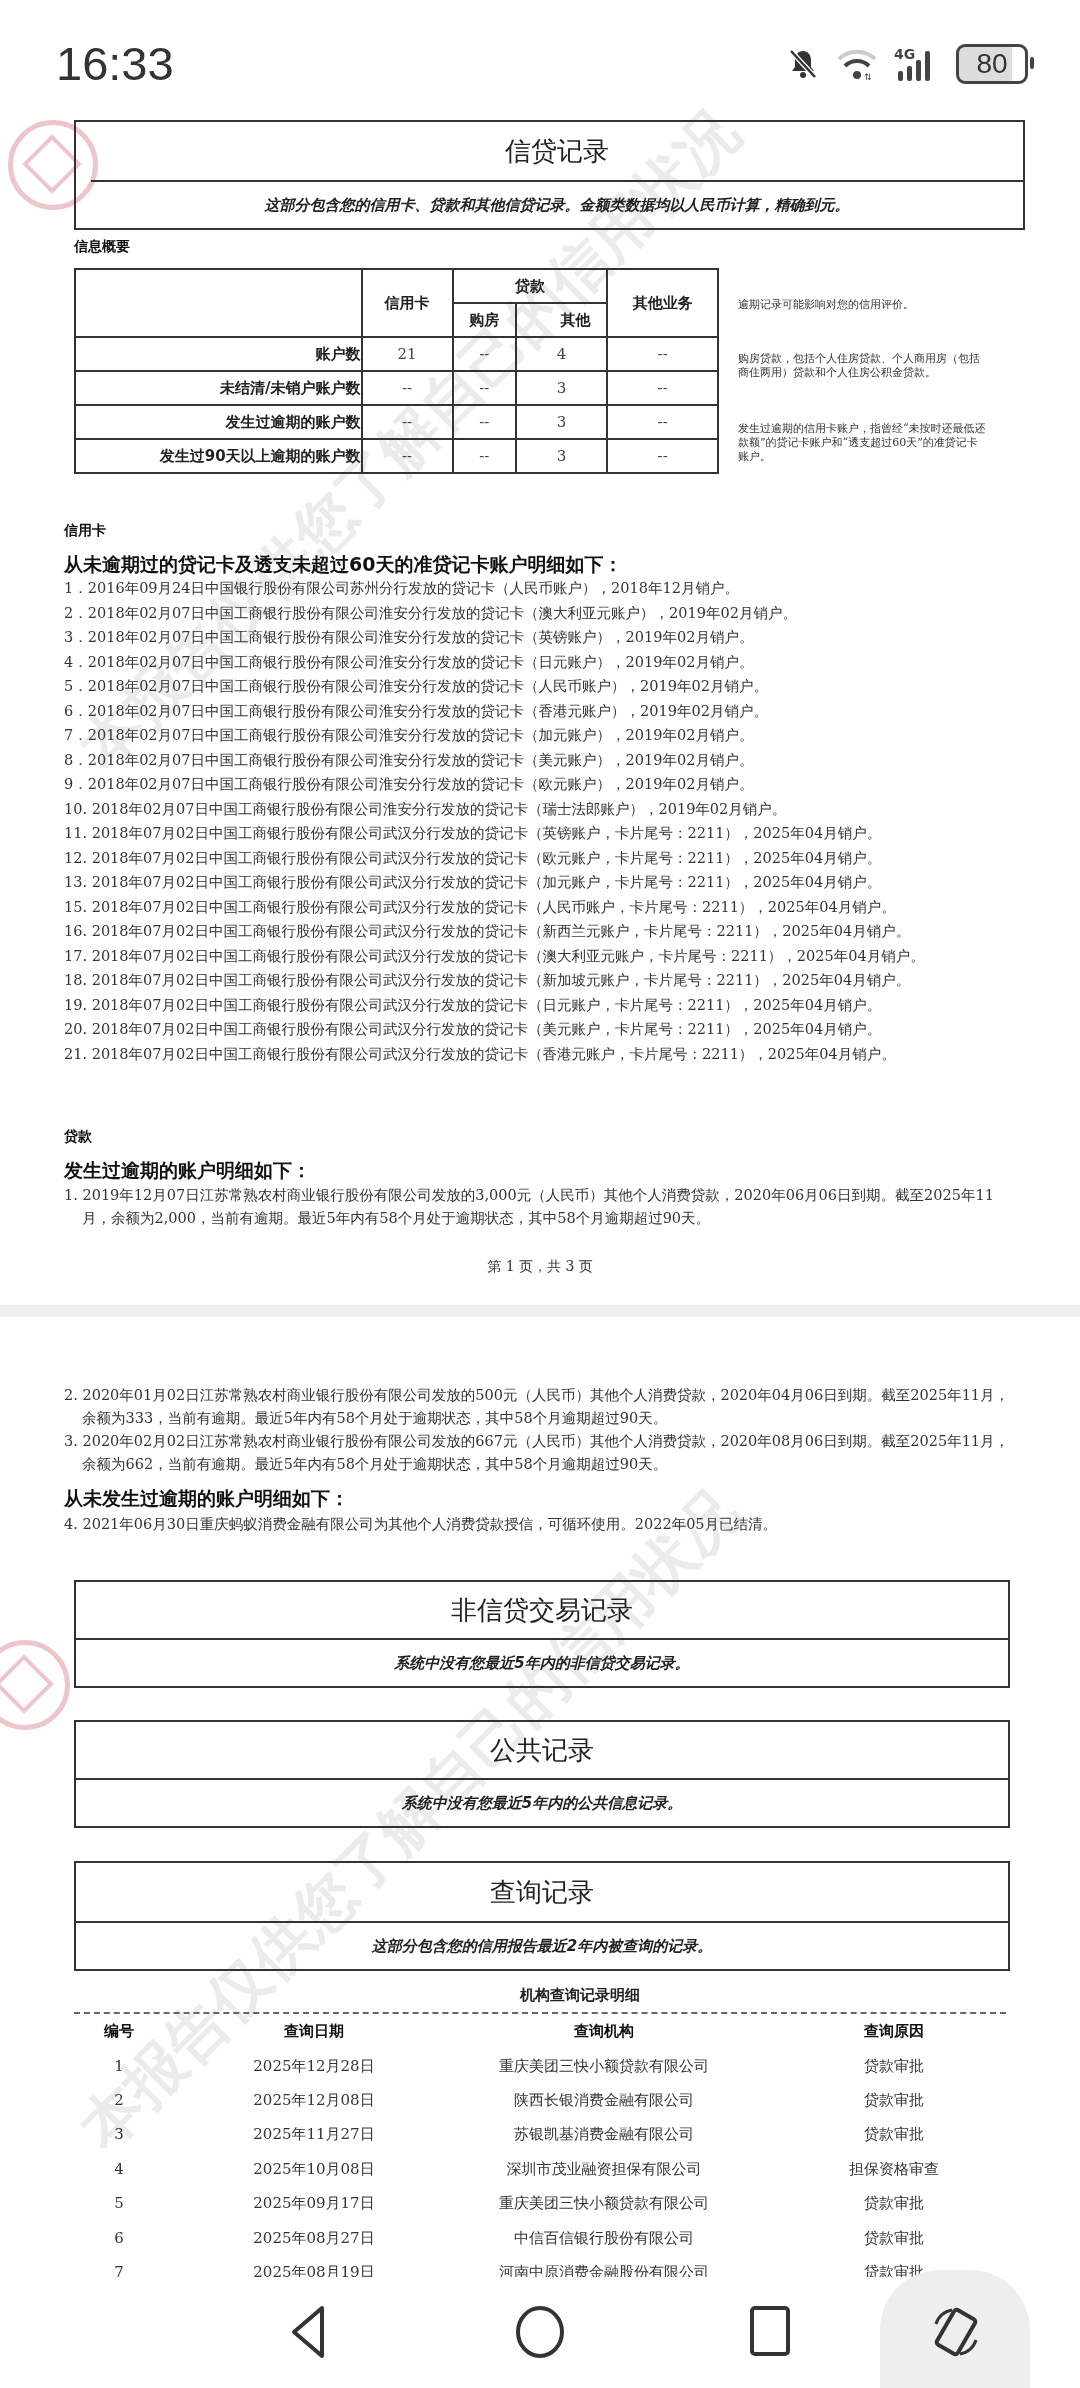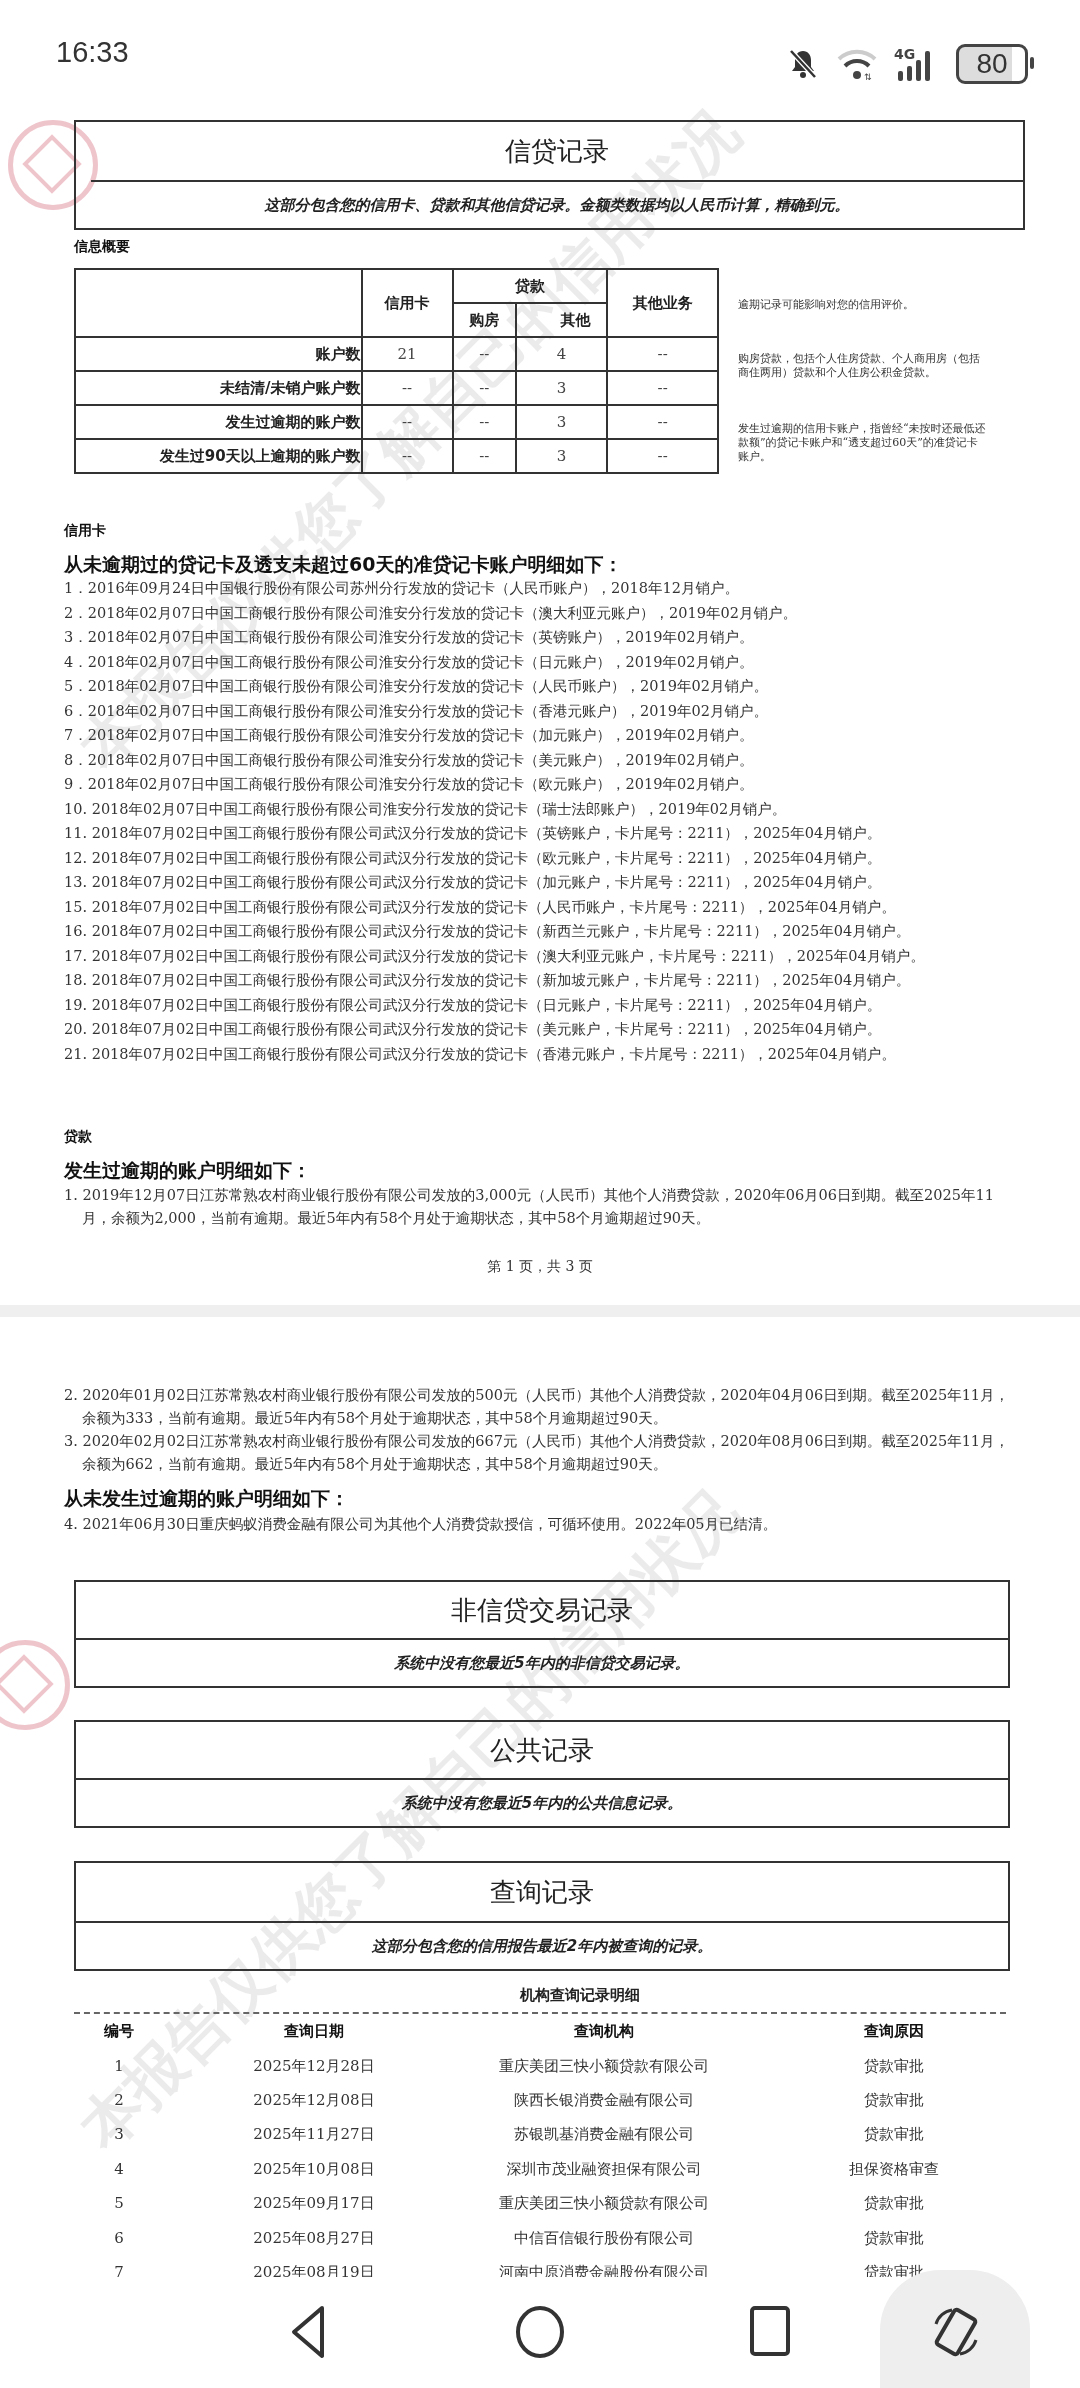--- a/index.html
+++ b/index.html
@@ -1,21 +1,21 @@
 <!DOCTYPE html>
 <html><head>
 <meta charset="utf-8">
 <style>
   html, body { margin:0; padding:0; }
   body {
     width:1080px; height:2388px; overflow:hidden; background:#ffffff;
     font-family:"DejaVu Serif","Liberation Serif",serif; color:#222; position:relative;
   }
   .status-bar { position:absolute; left:0; top:0; width:1080px; height:120px; }
-  .time { position:absolute; left:56px; top:36px; font-family:"Liberation Sans","DejaVu Sans",sans-serif; font-size:29px; color:#333; }
+  .time { position:absolute; left:56px; top:36px; font-family:"Liberation Sans","DejaVu Sans",sans-serif; font-size:47px; color:#333; }
   .sb-icons { position:absolute; right:52px; top:44px; display:flex; align-items:center; gap:16px; }
   .sb-icons svg { display:block; }
   .battery { width:66px; height:34px; border:3px solid #444; border-radius:9px; display:flex; align-items:center; justify-content:center; font-family:"Liberation Sans",sans-serif; font-size:28px; color:#333; position:relative; background:linear-gradient(to right,#ddd 80%,#fff 80%); }
   .battery:after { content:""; position:absolute; right:-9px; top:10px; width:4px; height:12px; background:#444; border-radius:2px; }
 
   .watermark-seal { position:absolute; left:8px; top:120px; width:80px; height:80px; border-radius:50%; border:5px solid rgba(210,90,110,0.35); }
   .watermark-seal:before { content:""; position:absolute; left:18px; top:18px; width:34px; height:34px; border:4px solid rgba(210,90,110,0.35); transform:rotate(45deg); }
   .watermark-text { position:absolute; color:rgba(0,0,0,0.08); font-size:60px; font-weight:bold; transform:rotate(-45deg); white-space:nowrap; pointer-events:none; }
   .boxed { position:absolute; left:74px; width:932px; border:2px solid #333; }
   .boxed .bh { text-align:center; font-family:"DejaVu Sans","Liberation Sans",sans-serif; font-size:26px; border-bottom:2px solid #333; }

